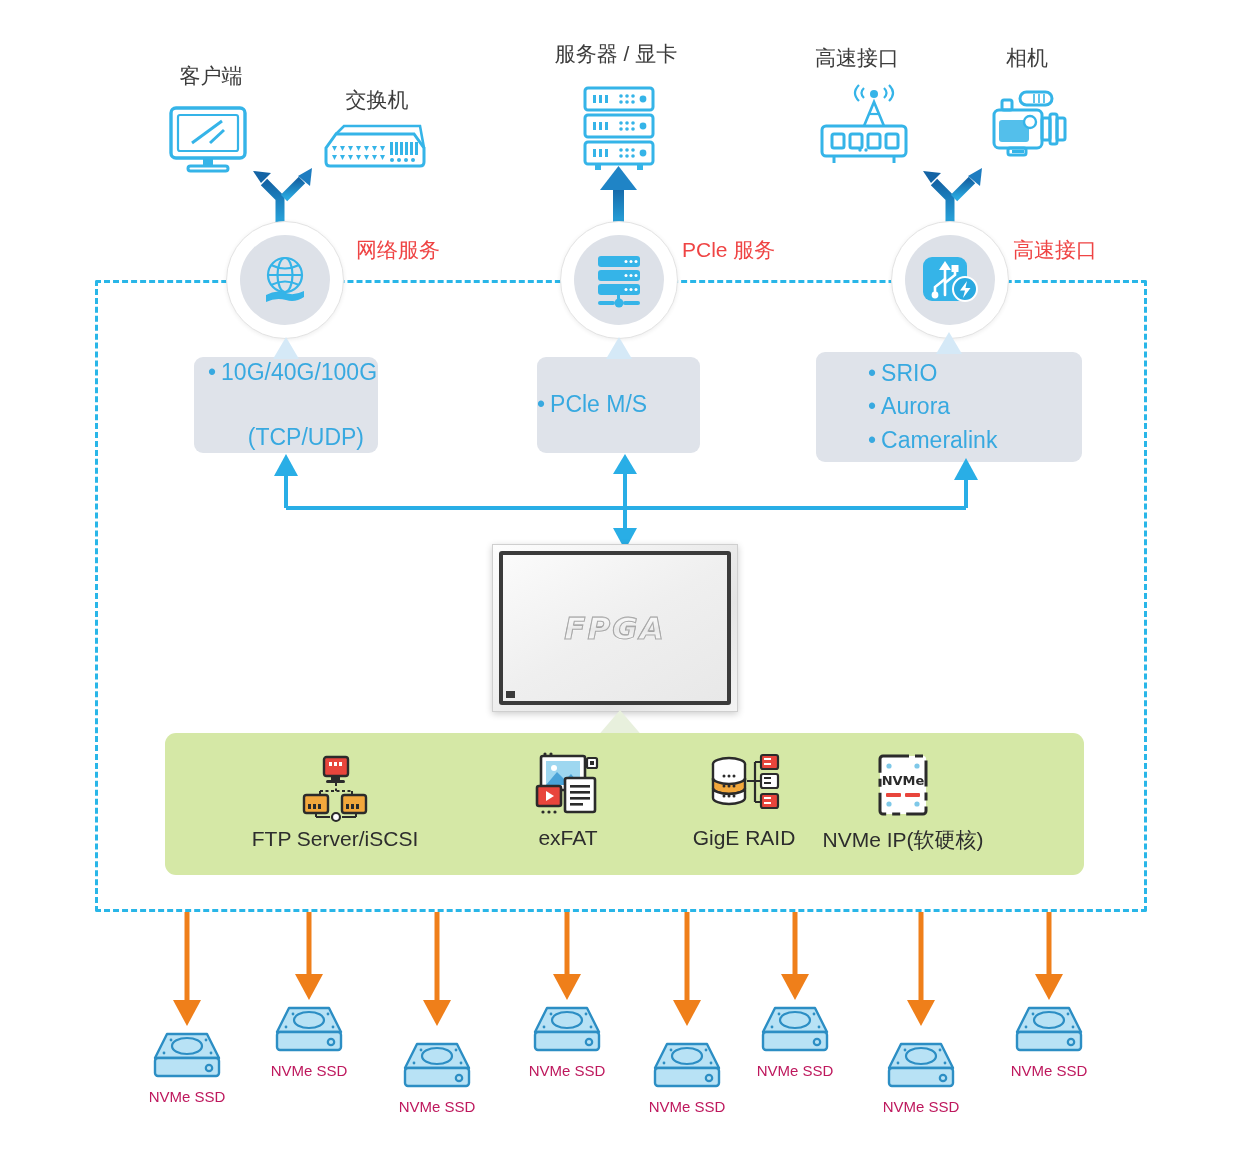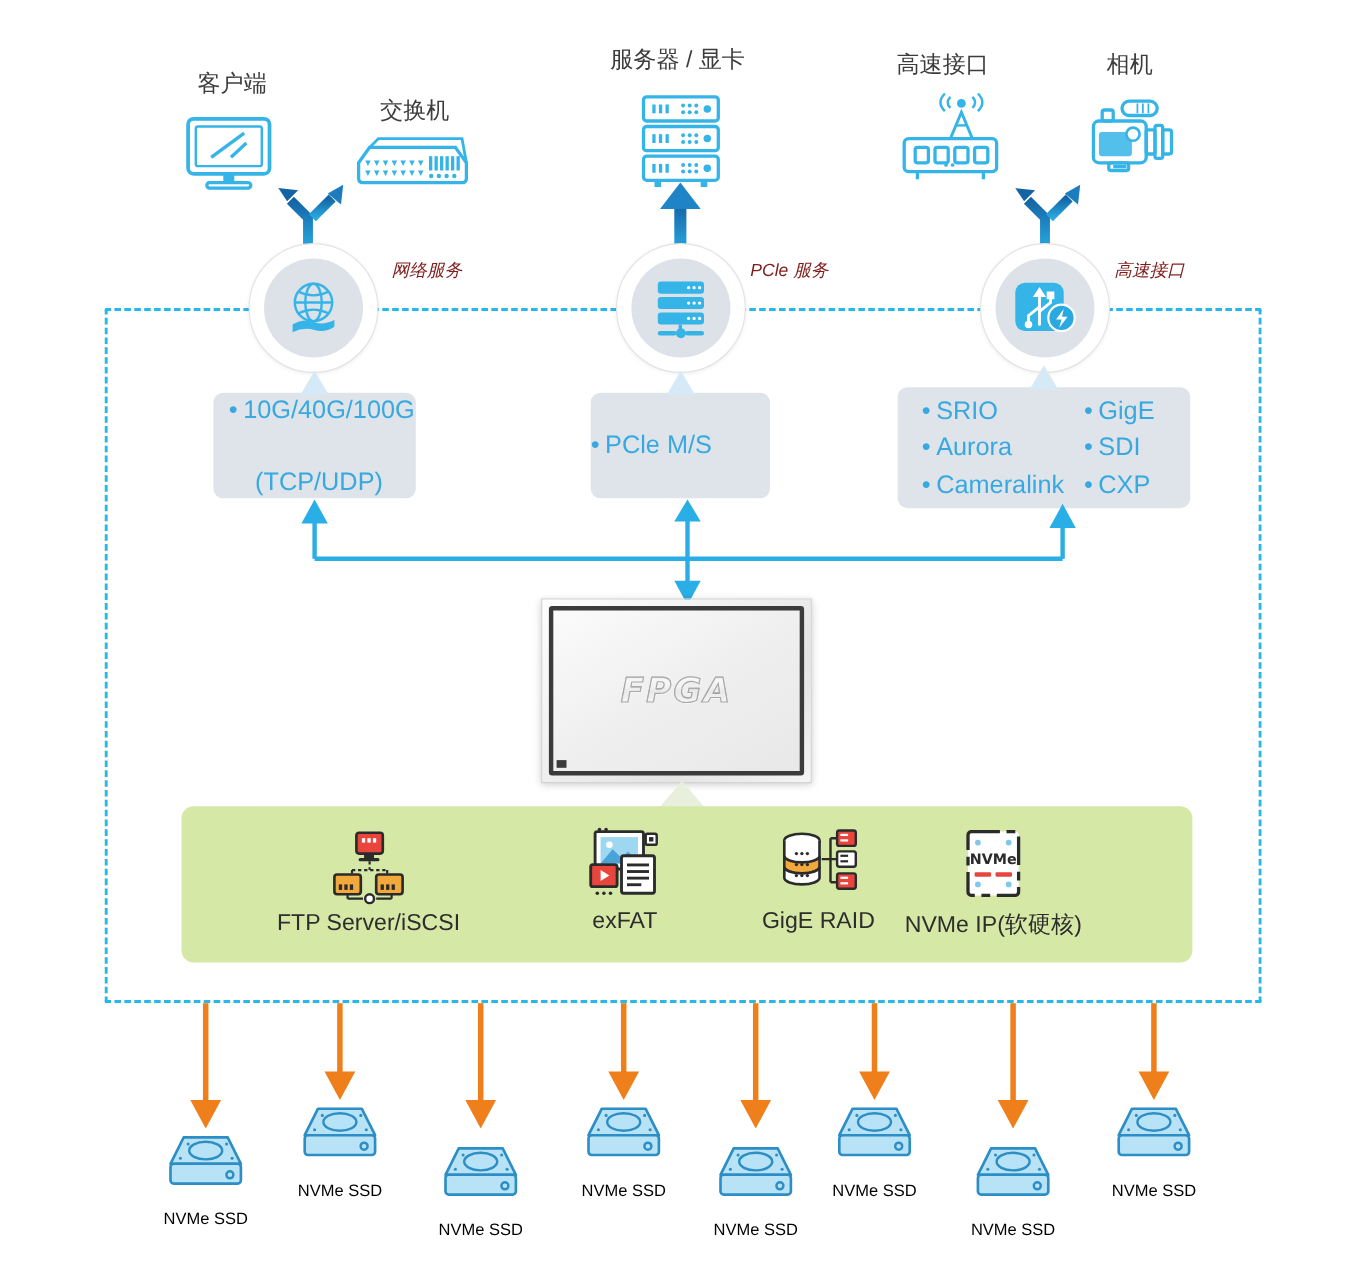--- a/index.html
+++ b/index.html
@@ -49,24 +49,23 @@
     width: 90px;
     height: 90px;
     border-radius: 50%;
     background: #dde1e8;
     display: flex;
     align-items: center;
     justify-content: center;
   }
   .node-label {
     position: absolute;
-    font-size: 16px;
-    color: #7f1d1d;
+    font-size: 21px;
+    color: #ef4444;
     white-space: nowrap;
-    font-style: italic;
   }
 
   
   .boundary {
     position: absolute;
     left: 95px;
     top: 280px;
     width: 1052px;
     height: 632px;
     border: 3px dashed #29b6e8;
@@ -168,23 +167,23 @@
     font-size: 21px;
     color: #2d2d2d;
     white-space: nowrap;
     margin-top: 6px;
   }
 
   
   .ssd-cell { position: absolute; text-align: center; }
   .ssd-label {
     font-size: 15px;
-    color: #000000;
+    color: #be185d;
     white-space: nowrap;
-    margin-top: 16px;
+    margin-top: 4px;
   }
 
   svg { display: block; overflow: visible; }
 </style>
 </head>
 <body>
 
 <div class="stage">
 
   <div class="dev-label" style="left:165px; top:62px; width:92px;">客户端</div>
@@ -440,56 +439,45 @@
       </svg>
     </div>
   </div>
   <div class="node-label" style="left:1013px; top:236px;">高速接口</div>
 
   <div class="proto-box" style="left:194px; top:357px; width:184px; height:96px; padding:0 14px;">
     <div style="width:100%;">
       <div class="proto-item">
         <span class="bullet">•</span><span>10G/40G/100G</span>
       </div>
-      <div class="proto-item" style="text-align:center; padding-left:8px;margin-top:31px;">
+      <div class="proto-item" style="text-align:right; padding-left:8px;margin-top:31px;">
         <span>(TCP/UDP)</span>
       </div>
     </div>
   </div>
 
   <div class="proto-box" style="left:537px; top:357px; width:163px; height:96px;">
     <div style="width:100%; text-align:left;">
       <div class="proto-item">
         <span class="bullet">•</span><span>PCle M/S</span>
       </div>
     </div>
   </div>
 
-  <div class="proto-box" style="left:816px; top:352px; width:266px; height:110px;">
+  <div class="proto-box" style="left:816px; top:352px; width:266px; height:110px;padding-left:30px;">
     <div class="proto-cols">
       <div class="col">
         <div class="proto-item">
           <span class="bullet">•</span><span>SRIO</span>
         </div>
         <div class="proto-item">
           <span class="bullet">•</span><span>Aurora</span>
         </div>
         <div class="proto-item">
           <span class="bullet">•</span><span>Cameralink</span>
-        </div>
-      </div>
-      <div class="col">
-        <div class="proto-item">
-          <span class="bullet">•</span><span>GigE</span>
-        </div>
-        <div class="proto-item">
-          <span class="bullet">•</span><span>SDI</span>
-        </div>
-        <div class="proto-item">
-          <span class="bullet">•</span><span>CXP</span>
         </div>
       </div>
     </div>
   </div>
 
   <div class="abs" style="left:273px; top:337px;">
     <svg width="26" height="22" viewBox="0 0 26 22">
         <path d="M13 0 L26 22 L0 22 Z" fill="#d5e9f7"></path>
       </svg>
   </div>

